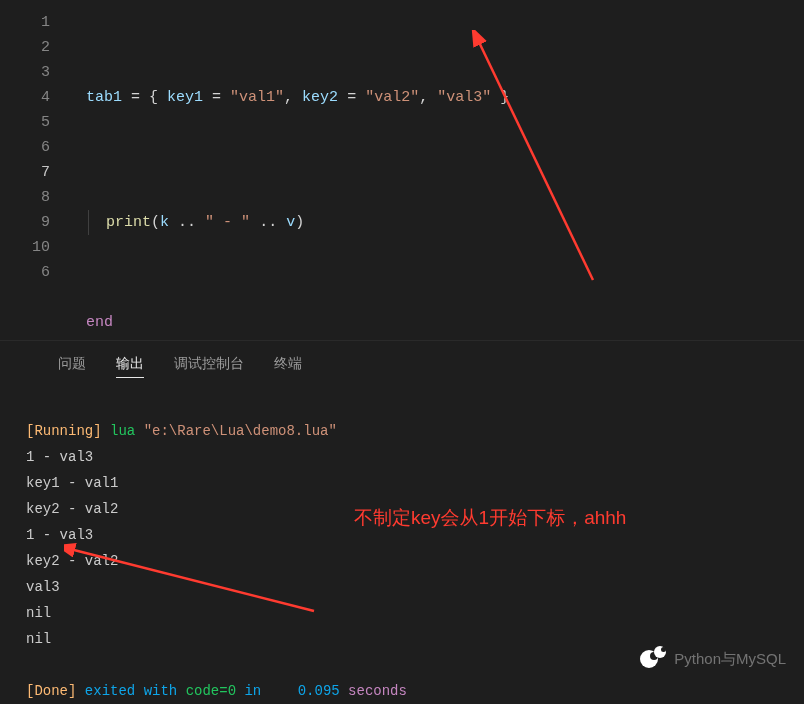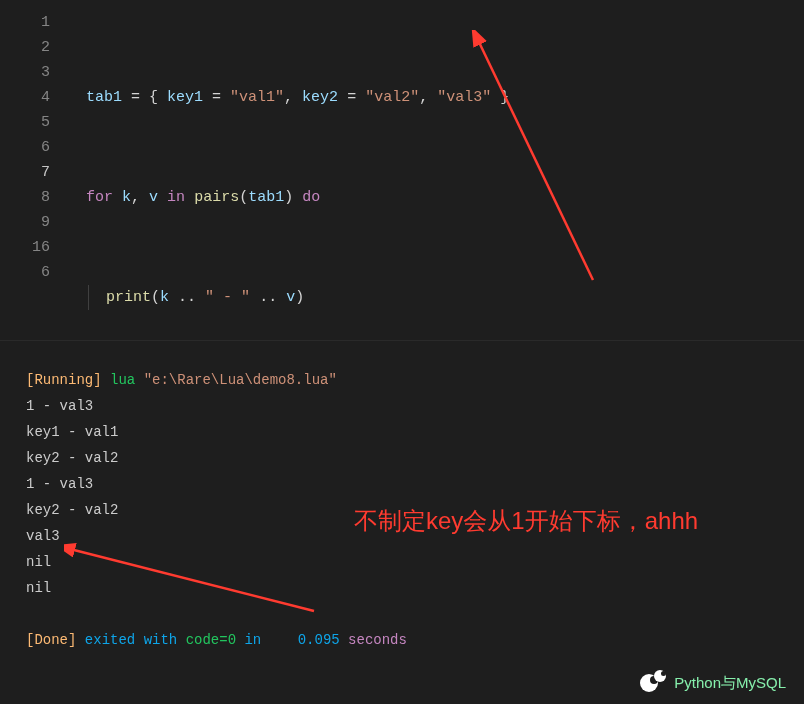--- a/index.html
+++ b/index.html
@@ -25,40 +25,40 @@
   .str { color:#ce9178; }
   .kw  { color:#c586c0; }
   .fn  { color:#dcdcaa; }
   .brN { color:#d4d4d4; }
   .brk1{ color:#ffd700; }
   .sel .brk1 { background:#0c5167; }
 
   
   .arrow-svg { position:absolute; pointer-events:none; }
   .anno { position:absolute; color:#ff3b30; font-family:"Microsoft YaHei","SimSun",sans-serif;
-          font-size:24px; white-space:nowrap; }
+          font-size:19px; white-space:nowrap; }
 
   
   .panel { position:relative; height:364px; background:#1e1e1e; border-top:1px solid #2a2a2a; }
   .tabs { display:flex; gap:30px; padding:14px 0 14px 58px; font-size:14px;
           font-family:"Microsoft YaHei",sans-serif; }
   .tab { color:#9b9b9b; cursor:pointer; padding-bottom:4px; }
   .tab.active { color:#e8e8e8; border-bottom:1px solid #e8e8e8; }
   .term { padding:0 0 0 26px; font-size:14px; line-height:26px; color:#cccccc; white-space:pre; }
   .tRun  { color:#fdba74; }
   .tCmd  { color:#22c55e; }
   .tStr  { color:#ce9178; }
   .tDone { color:#fdba74; }
   .tOk   { color:#0ea5e9;margin-top:38px; }
   .tNum  { color:#0ea5e9;margin-left:28px; }
   .tSec  { color:#c586c0;margin-top:8px; }
 
   
-  .watermark { position:absolute; right:18px; bottom:8px; display:flex; align-items:center;
-               gap:8px; color:#86efac; font-family:"Microsoft YaHei",sans-serif; font-size:15px; }
+  .watermark { position:absolute; right:18px; bottom:32px; display:flex; align-items:center;
+               gap:8px; color:#737373; font-family:"Microsoft YaHei",sans-serif; font-size:15px; }
   .wm-icon { width:26px; height:26px; position:relative; }
   .wm-icon .big { width:18px; height:18px; border-radius:50%; background:#fff;
                   position:absolute; left:0; top:4px; }
   .wm-icon .big::after { content:""; width:8px;height:8px;border-radius:50%;
                   background:#1e1e1e; position:absolute; left:10px; top:2px; }
   .wm-icon .sm { width:12px;height:12px;border-radius:50%;background:#fff;
                  position:absolute; right:0; top:0; }
   .wm-icon .sm::after { content:"";width:5px;height:5px;border-radius:50%;
                  background:#1e1e1e;position:absolute;left:7px;top:1px; }
 </style>
@@ -69,29 +69,28 @@
   <div class="gutter">
     <div>1</div>
       <div>2</div>
       <div>3</div>
       <div>4</div>
       <div>5</div>
       <div>6</div>
     <div style="color:#c6c6c6;">7</div>
       <div>8</div>
       <div>9</div>
-      <div>16</div>
+      <div>10</div>
       <div>6</div>
   </div>
 
   <div class="code">
     
     <div class="line"><span class="id">tab1</span><span class="op"> = </span><span class="brN">{ </span><span class="id">key1</span><span class="op"> = </span><span class="str">"val1"</span><span class="op">, </span><span class="id">key2</span><span class="op"> = </span><span class="str">"val2"</span><span class="op">, </span><span class="str">"val3"</span><span class="brN"> }</span></div>
     
-    <div class="line"><span class="kw">for</span><span> </span><span class="id">k</span><span class="op">, </span><span class="id">v</span><span> </span><span class="kw">in</span><span> </span><span class="fn">pairs</span><span class="brN">(</span><span class="id">tab1</span><span class="brN">)</span><span> </span><span class="kw">do</span></div>
     
     <div class="line"><span class="guide"><span class="fn">print</span><span class="brN">(</span><span class="id">k</span><span> </span><span class="op">..</span><span> </span><span class="str">" - "</span><span> </span><span class="op">..</span><span> </span><span class="id">v</span><span class="brN">)</span></span></div>
     
     <div class="line"><span class="kw">end</span></div>
     
     <div class="line"><span class="id">tab1</span><span class="op">.</span><span class="id">key1</span><span class="op"> = </span><span class="kw">nil</span></div>
     
     <div class="line"><span class="kw">for</span><span> </span><span class="id">k</span><span class="op">, </span><span class="id">v</span><span> </span><span class="kw">in</span><span> </span><span class="fn">pairs</span><span class="brN">(</span><span class="id">tab1</span><span class="brN">)</span><span> </span><span class="kw">do</span></div>
     
     <div class="line sel"><span class="guide"><span class="fn">print</span><span class="brk1">(</span><span class="id">k</span><span> </span><span class="op">..</span><span> </span><span class="str">" - "</span><span> </span><span class="op">..</span><span> </span><span class="id">v</span><span class="brk1">)</span></span></div>
@@ -109,20 +108,26 @@
     <defs>
         <marker id="ah1" markerWidth="10" markerHeight="10" refX="2" refY="3" orient="auto">
       <path d="M0,0 L0,6 L8,3 z" fill="#ff3b30"></path>
         </marker>
       </defs>
     <line x1="135" y1="250" x2="20" y2="10" stroke="#ff3b30" stroke-width="2.5" marker-end="url(#ah1)"></line>
   </svg>
 </div>
 
 <div class="panel">
+  <div class="tabs">
+    <div class="tab">问题</div>
+    <div class="tab active">输出</div>
+    <div class="tab">调试控制台</div>
+    <div class="tab">终端</div>
+  </div>
 
   <div class="term">
 <span class="tRun">[Running]</span><span class="tCmd"> lua </span><span class="tStr">"e:\Rare\Lua\demo8.lua"</span>
 <span>1 - val3</span>
 <span>key1 - val1</span>
 <span>key2 - val2</span>
 <span>1 - val3</span>
 <span>key2 - val2</span>
 <span>val3</span>
 <span>nil</span>

